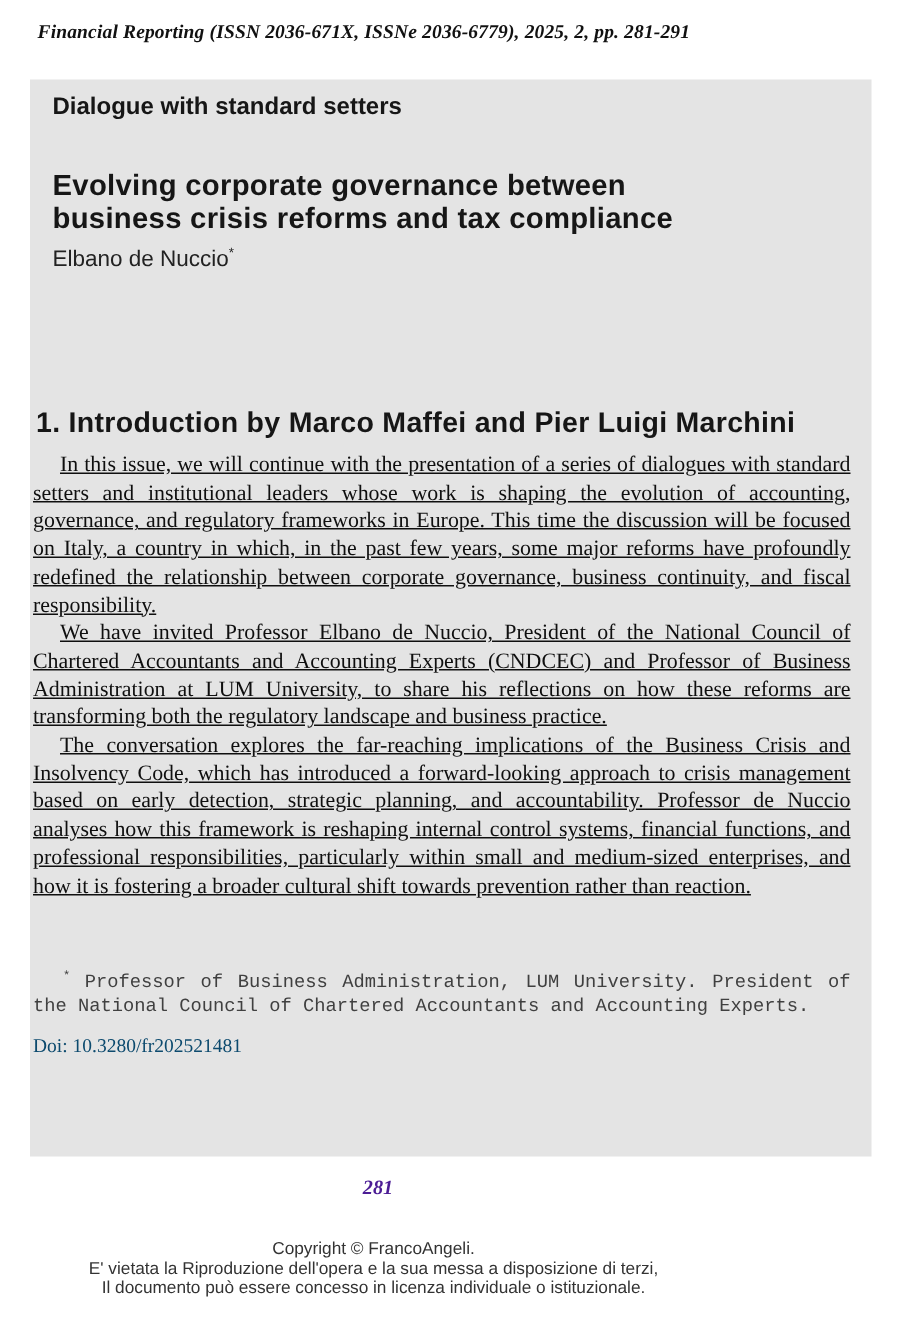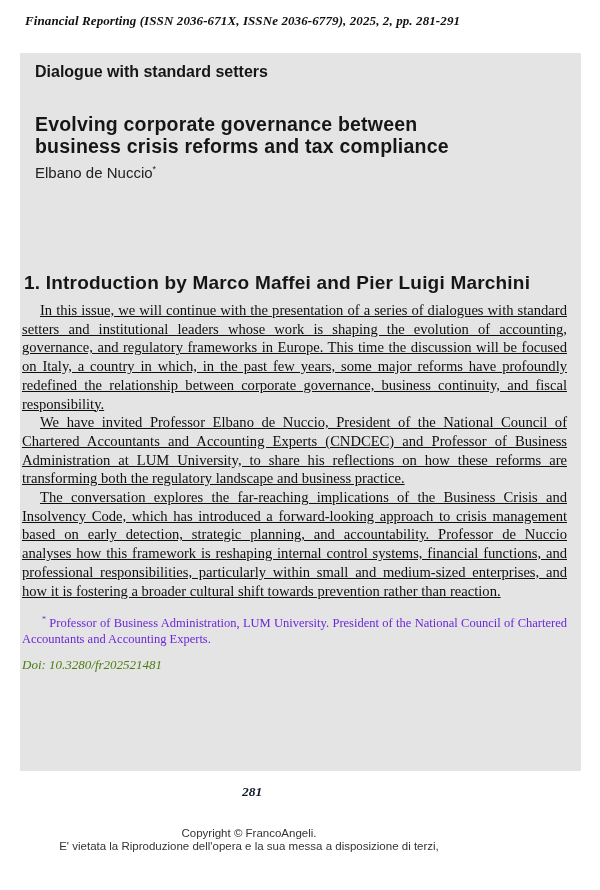--- a/index.html
+++ b/index.html
@@ -60,41 +60,41 @@
     font-family: "Liberation Serif", serif;
     font-size: 14.6px; line-height: 18.7px;
     color: #0f0f0f;
     text-align: justify;
     text-indent: 18px;
     text-decoration: underline;
   }
   .body-paragraph.first { margin-top: 9px; }
 
   .footnote {
-    margin: 16px 14px 0 2px;
-    font-family: Liberation Serif, serif;
+    margin: 48px 14px 0 2px;
+    font-family: Liberation Mono, monospace;
     font-size: 12.5px; line-height: 15.5px;
-    color: #6d28d9;
+    color: #404040;
     text-align: justify;
     text-indent: 20px;
   }
   .footnote sup { font-size: 8px; vertical-align: super; line-height: 0; }
 
   .doi {
     margin: 10px 14px 0 2px;
     font-family: "Liberation Serif", serif;
-    font-size: 13px; line-height: 16px; color: #4d7c0f; font-style: italic;
+    font-size: 13px; line-height: 16px; color: #0c4a6e;
   }
 
   .page-number {
     position: absolute; top: 784px; left: 0; width: 504px;
     text-align: center;
     font-family: "Liberation Serif", serif;
     font-style: italic; font-weight: 700;
-    font-size: 13.5px; color: #0f172a;
+    font-size: 13.5px; color: #4c1d95;
   }
 
   .copyright {
     position: absolute; top: 827px; left: 0; width: 498px;
     text-align: center;
     font-family: "Liberation Sans", sans-serif;
     font-size: 11.5px; line-height: 13px; color: #333;
   }
 </style>
 </head>
@@ -124,15 +124,16 @@
 
     <div class="doi">Doi: 10.3280/fr202521481</div>
 
   </div>
 
   <div class="page-number">281</div>
 
   <div class="copyright">
     <div>Copyright © FrancoAngeli.</div>
     <div>E' vietata la Riproduzione dell'opera e la sua messa a disposizione di terzi,</div>
+    <div>Il documento può essere concesso in licenza individuale o istituzionale.</div>
   </div>
 
 </div>
 
 </body></html>

